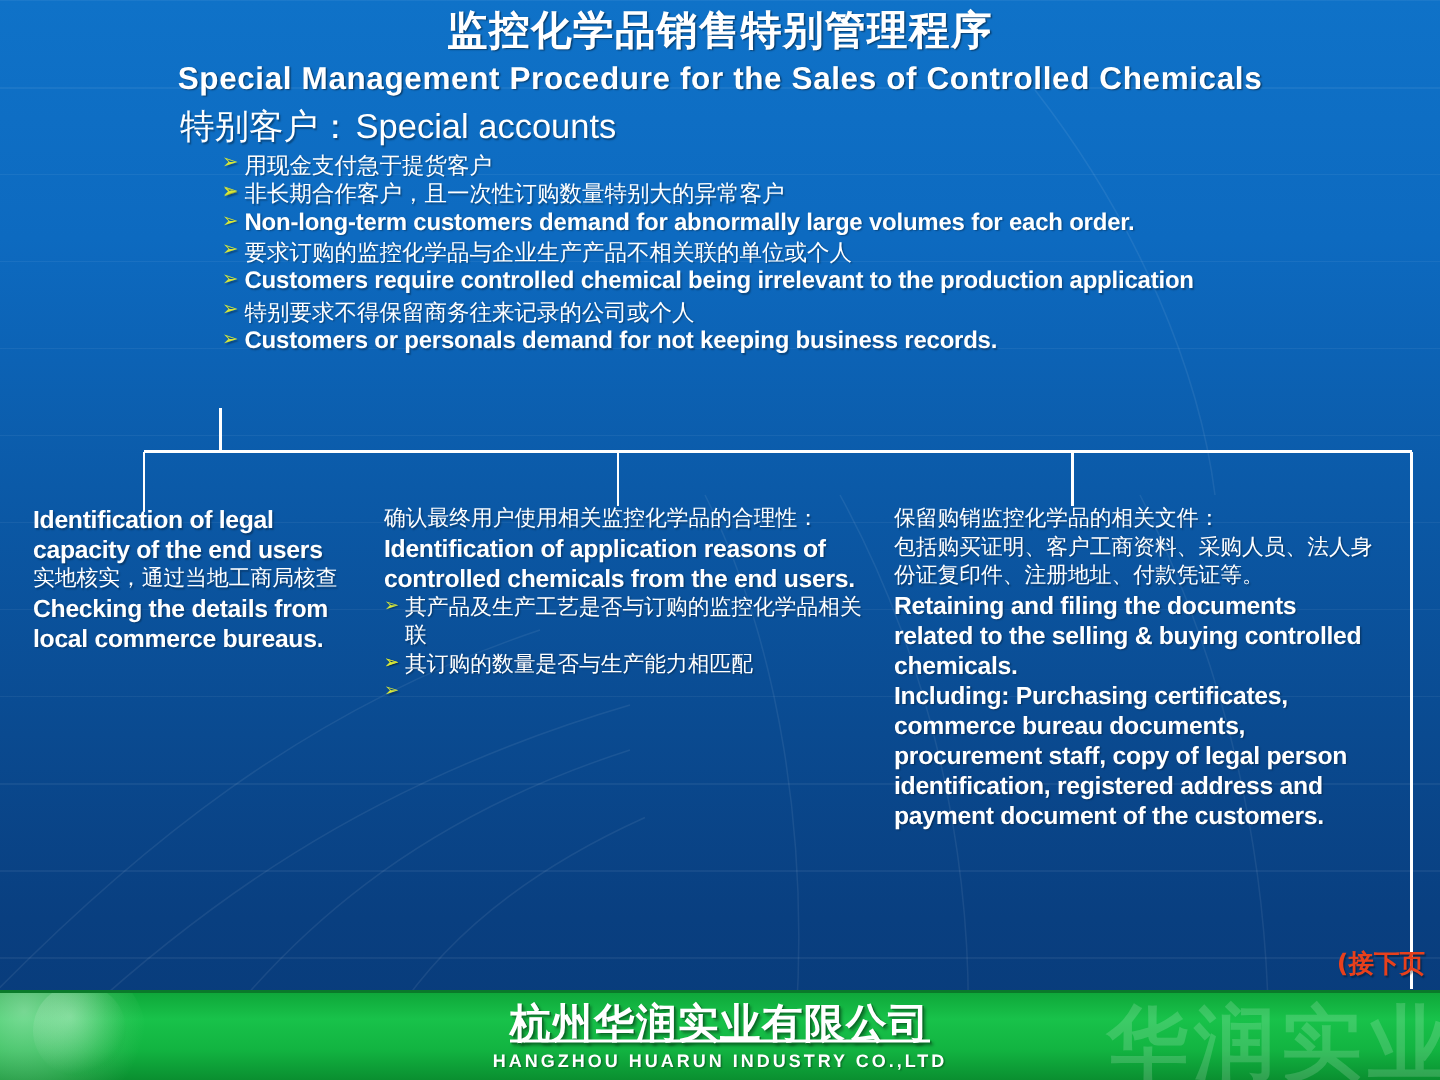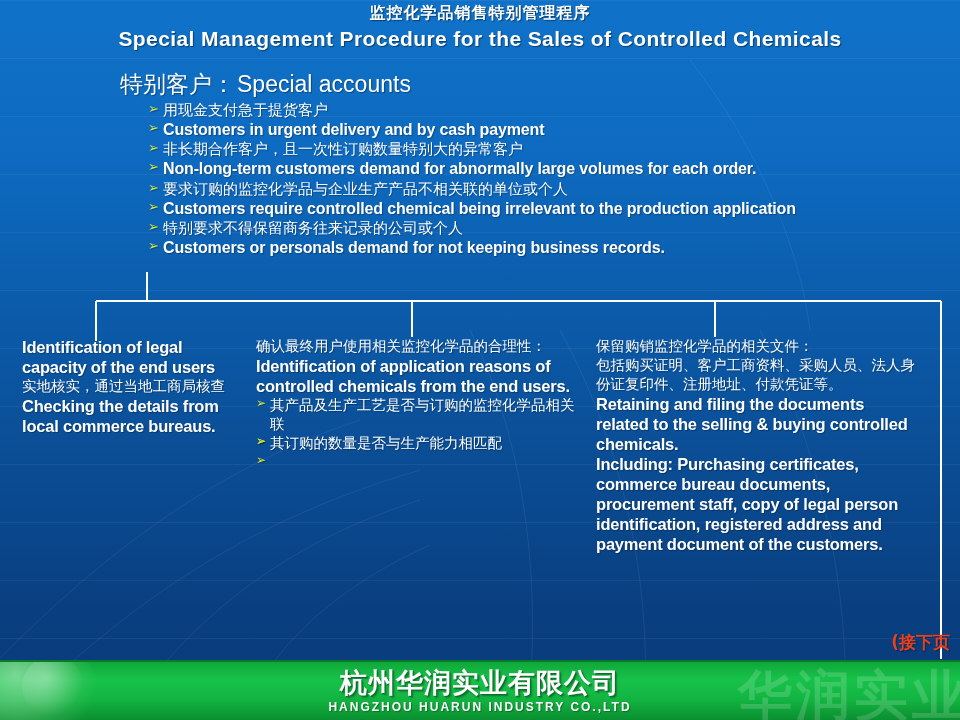--- a/index.html
+++ b/index.html
@@ -23,22 +23,22 @@
       rgba(255,255,255,0) 1px,
       rgba(255,255,255,0) 58px);
     pointer-events:none;
   }
   
   #bg-arcs{position:absolute;left:0;top:0;width:960px;height:720px;pointer-events:none;opacity:.55;}
 
   
   #title-block{position:absolute;left:0;top:4px;width:960px;text-align:center;}
   .title-cn{
-    font-family:Liberation Mono, monospace;
-    font-size:16px;font-weight:700;color:#ffffff;letter-spacing:1px;
+    font-family:Liberation Sans, sans-serif;
+    font-size:27px;font-weight:700;color:#ffffff;letter-spacing:1px;
     text-shadow:1px 1px 1px rgba(0,0,0,.45);line-height:1.25;
   }
   .title-en{
     font-size:21px;font-weight:700;color:#ffffff;letter-spacing:.4px;
     text-shadow:1px 1px 1px rgba(0,0,0,.45);line-height:1.3;margin-top:1px;
   }
 
   
   #section-heading{
     position:absolute;left:120px;top:69px;
@@ -104,20 +104,21 @@
     background:radial-gradient(circle at 40% 35%, rgba(255,255,255,.30), rgba(20,160,60,.05) 70%);
   }
   #logo-inner{
     position:absolute;left:0;top:0;width:960px;height:58px;
     display:flex;flex-direction:column;align-items:center;justify-content:center;
   }
   #logo-cn{
     font-family:"DejaVu Sans","Liberation Sans",sans-serif;
     font-size:27px;font-weight:700;color:#ffffff;letter-spacing:1px;line-height:1;
     text-shadow:1px 1px 0 #0a6e28, 2px 2px 2px rgba(0,0,0,.35);
+    text-decoration:underline;
   }
   #logo-en{
     font-size:12px;font-weight:700;color:#ffffff;letter-spacing:2px;margin-top:5px;line-height:1;
     text-shadow:1px 1px 1px rgba(0,0,0,.30);
   }
 </style>
 </head>
 <body>
 
 <div id="slide">
@@ -141,21 +142,21 @@
     <div class="title-cn">监控化学品销售特别管理程序</div>
     <div class="title-en">Special Management Procedure for the Sales of Controlled Chemicals</div>
   </div>
 
   <div id="section-heading">
     <span class="cn">特别客户：</span><span class="en">Special accounts</span>
   </div>
 
   <div id="bullet-list">
       <div class="bullet-row cn"><span class="arrow">➢</span><span>用现金支付急于提货客户</span></div>
-      <div class="bullet-row en"><span class="arrow">➢</span><span>Customers in urgent delivery and by cash payment</span></div>
+      <div class="bullet-row en"><span class="arrow">➢</span></div>
       <div class="bullet-row cn"><span class="arrow">➢</span><span>非长期合作客户，且一次性订购数量特别大的异常客户</span></div>
       <div class="bullet-row en"><span class="arrow">➢</span><span>Non-long-term customers demand for abnormally large volumes for each order.</span></div>
       <div class="bullet-row cn"><span class="arrow">➢</span><span>要求订购的监控化学品与企业生产产品不相关联的单位或个人</span></div>
       <div class="bullet-row en"><span class="arrow">➢</span><span>Customers require controlled chemical being irrelevant to the production application</span></div>
       <div class="bullet-row cn"><span class="arrow">➢</span><span>特别要求不得保留商务往来记录的公司或个人</span></div>
       <div class="bullet-row en"><span class="arrow">➢</span><span>Customers or personals demand for not keeping business records.</span></div>
     </div>
 
   <svg id="connectors" viewBox="0 0 960 720">
     <g stroke="#ffffff" stroke-width="1.6" fill="none" shape-rendering="crispEdges">

